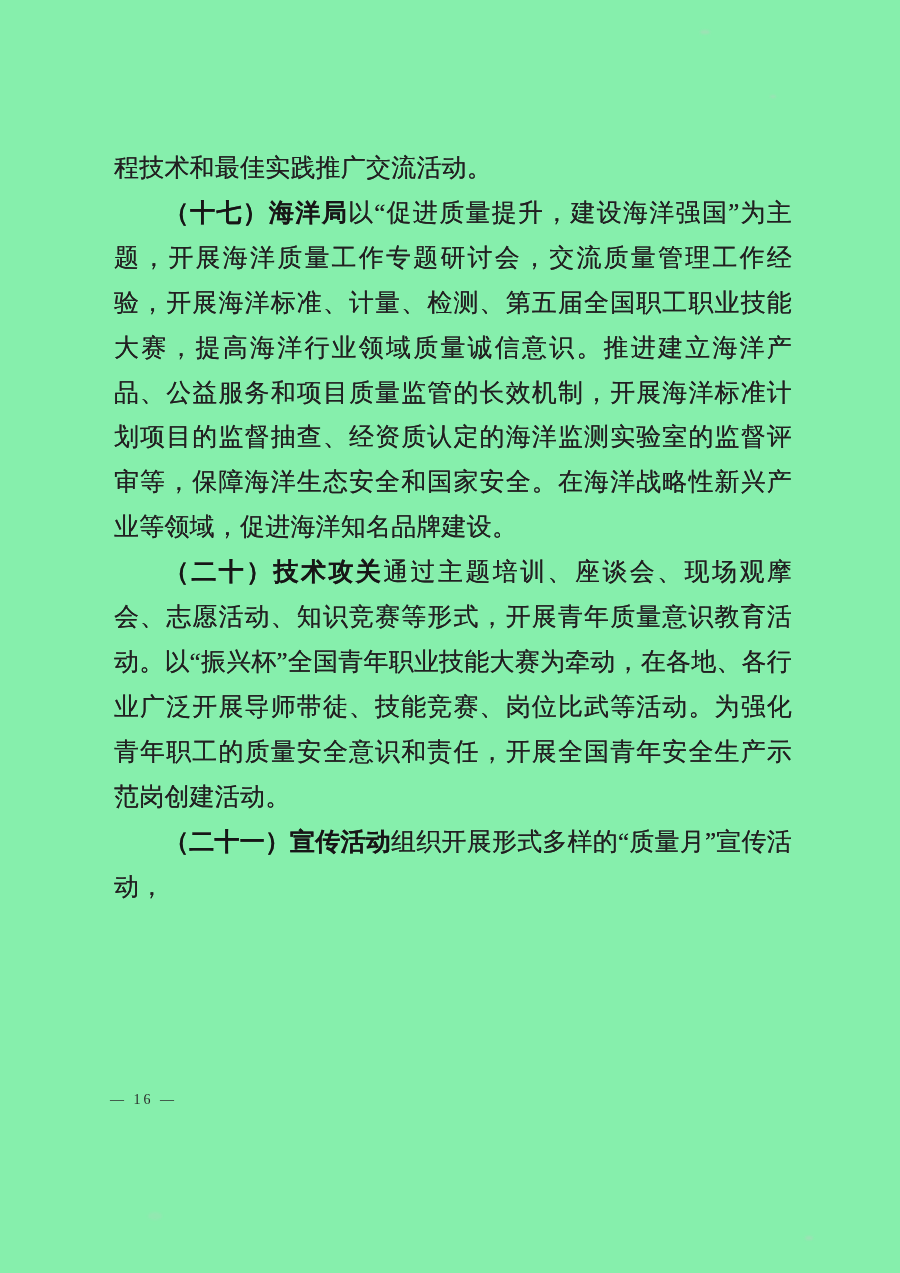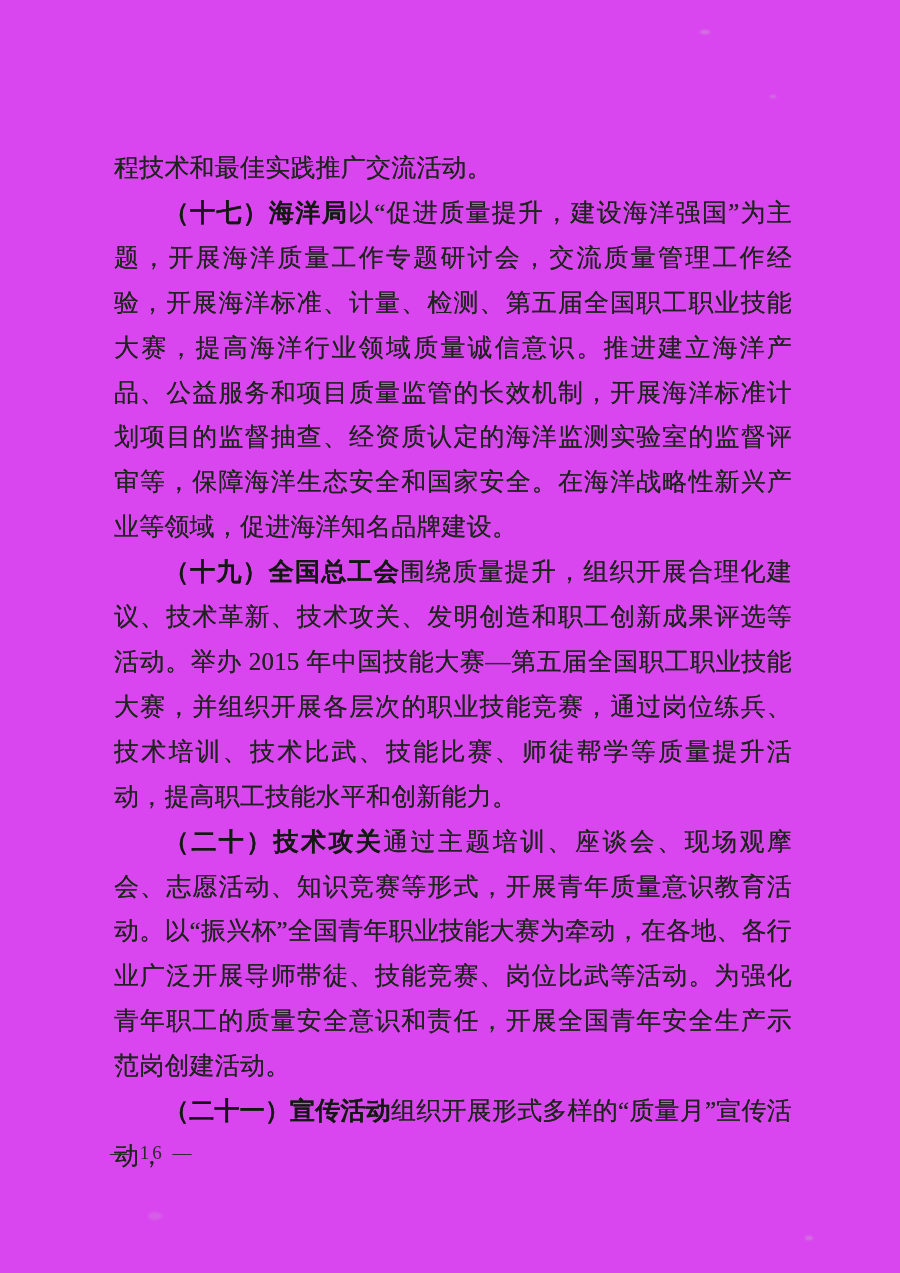--- a/index.html
+++ b/index.html
@@ -11,21 +11,21 @@
     height: 1273px;
     background: #fdfdfc;
     position: relative;
     overflow: hidden;
     font-family: "Liberation Serif", "DejaVu Serif", serif;
     color: #1e1e1e;
   }
   .sheet {
     position: absolute;
     inset: 0;
-    background: #d946ef;
+    background: #86efac;
   }
   
   .artifact {
     position: absolute;
     border-radius: 50%;
     background: #c9c9c6;
     opacity: 0.35;
     filter: blur(1px);
   }
   .artifact.a1 { left: 932px; top: 30px; width: 10px; height: 4px; left: 700px; }
@@ -51,40 +51,39 @@
   .doc-body p.indent {
     text-indent: 2em;
   }
   .bold-lead {
     font-weight: bold;
     color: #161616;
   }
   .page-number {
     position: absolute;
     left: 110px;
-    top: 1142px;
-    font-size: 19px;
+    top: 1092px;
+    font-size: 14px;
     letter-spacing: 3px;
     color: #2a2a2a;
     white-space: nowrap;
   }
 </style>
 </head>
 <body>
 
 <div class="sheet">
   <span class="artifact a1"></span>
   <span class="artifact a2"></span>
   <span class="artifact a3"></span>
   <span class="artifact a4"></span>
 
   <div class="doc-body" id="doc-body">
       <p><span class="body-text">程技术和最佳实践推广交流活动。</span></p>
       <p class="indent"><span class="bold-lead">（十七）海洋局</span><span class="body-text">以“促进质量提升，建设海洋强国”为主题，开展海洋质量工作专题研讨会，交流质量管理工作经验，开展海洋标准、计量、检测、第五届全国职工职业技能大赛，提高海洋行业领域质量诚信意识。推进建立海洋产品、公益服务和项目质量监管的长效机制，开展海洋标准计划项目的监督抽查、经资质认定的海洋监测实验室的监督评审等，保障海洋生态安全和国家安全。在海洋战略性新兴产业等领域，促进海洋知名品牌建设。</span></p>
-      <p class="indent"><span class="bold-lead">（十九）全国总工会</span><span class="body-text">围绕质量提升，组织开展合理化建议、技术革新、技术攻关、发明创造和职工创新成果评选等活动。举办 2015 年中国技能大赛—第五届全国职工职业技能大赛，并组织开展各层次的职业技能竞赛，通过岗位练兵、技术培训、技术比武、技能比赛、师徒帮学等质量提升活动，提高职工技能水平和创新能力。</span></p>
       <p class="indent"><span class="bold-lead">（二十）技术攻关</span><span class="body-text">通过主题培训、座谈会、现场观摩会、志愿活动、知识竞赛等形式，开展青年质量意识教育活动。以“振兴杯”全国青年职业技能大赛为牵动，在各地、各行业广泛开展导师带徒、技能竞赛、岗位比武等活动。为强化青年职工的质量安全意识和责任，开展全国青年安全生产示范岗创建活动。</span></p>
       <p class="indent"><span class="bold-lead">（二十一）宣传活动</span><span class="body-text">组织开展形式多样的“质量月”宣传活动，</span></p>
     </div>
 
   <div class="page-number">
     <span>— 16 —</span>
   </div>
 </div>
 
 </body></html>

